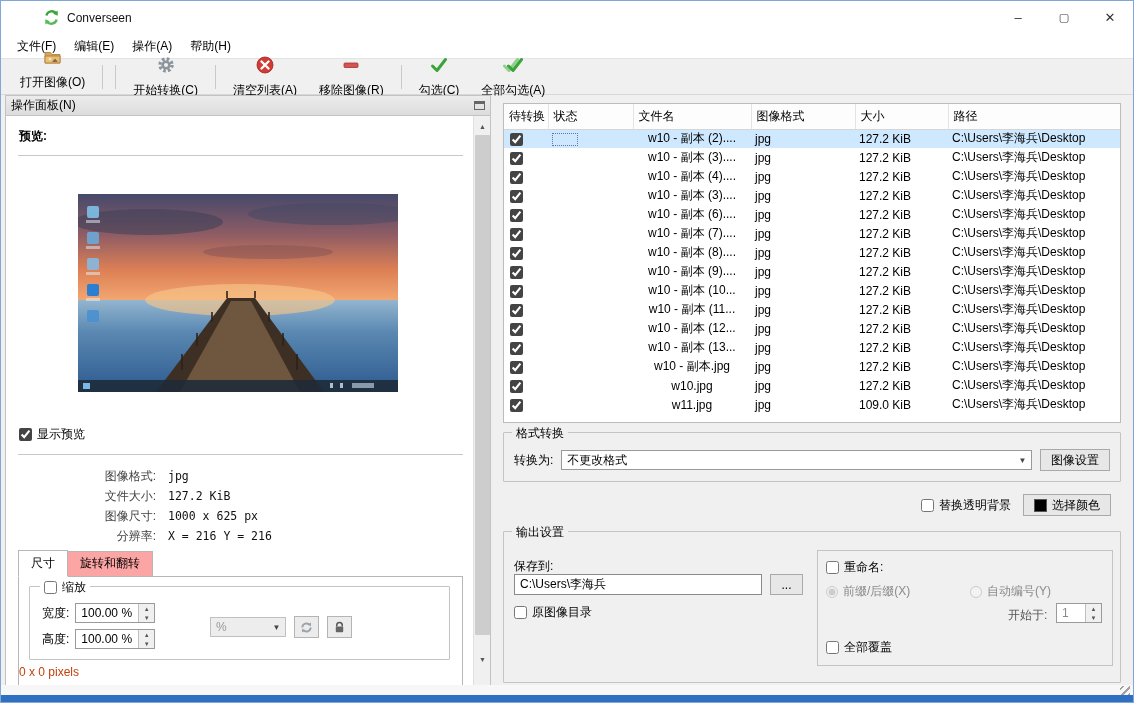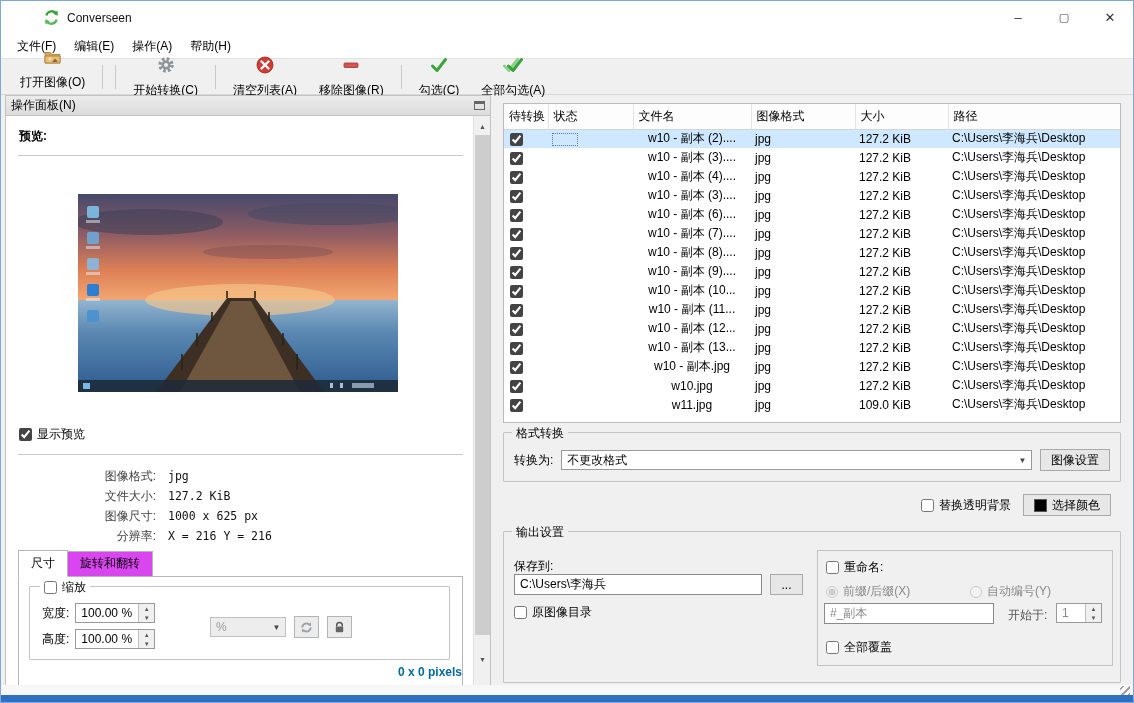--- a/index.html
+++ b/index.html
@@ -35,37 +35,37 @@
 .hline {position:absolute; left:12px; right:10px; height:1px; background:#c8c8c8;}
 .hl1 {top:39px;} .hl2 {top:338px;}
 .preview-img {position:absolute; left:72px; top:78px; width:320px; height:198px; display:block;}
 .chk-row {position:absolute; display:flex; align-items:center; gap:5px;}
 .show-preview {left:13px; top:310px;}
 .info-grid {position:absolute; left:0; top:350px; width:100%;}
 .info-row {display:flex; height:20px; align-items:center;}
 .info-label {width:150px; text-align:right; color:#444;}
 .info-value {margin-left:12px; font-family:"DejaVu Sans Mono",monospace; font-size:11.5px; color:#111;}
 .tabs {position:absolute; left:12px; top:438px; display:flex; align-items:flex-end; height:23px;}
-.tab {padding:3px 12px 4px; border:1px solid #b6b6b6; background:#d946ef; margin-right:-1px;}
+.tab {padding:3px 12px 4px; border:1px solid #b6b6b6; background:#fca5a5; margin-right:-1px;}
 .tab.active {background:#fff; border-bottom:1px solid #fff; position:relative; z-index:2; padding-top:4px;}
 .tab-pane {position:absolute; left:12px; right:10px; top:460px; height:130px; border:1px solid #b6b6b6; background:#fff;}
 .groupbox {position:absolute; border:1px solid #c4c4c4; border-radius:1px;}
 .gb-scale {left:10px; top:9px; right:12px; height:74px;}
 .gb-label {position:absolute; top:-8px; left:10px; background:#fff; padding:0 4px; display:flex; align-items:center; gap:5px;}
 .srow {position:absolute; display:flex; align-items:center;}
 .spinbox {display:flex; border:1px solid #9a9a9a; background:#fff; height:20px; align-items:stretch;}
 .spin-val {padding:2px 5px; min-width:62px;}
 .spin-btns {display:flex; flex-direction:column; width:16px; border-left:1px solid #c0c0c0; background:#f0f0f0;}
 .spin-btns span {flex:1; display:flex; align-items:center; justify-content:center; font-size:6px; color:#555;}
 .combo {display:flex; align-items:center; border:1px solid #9a9a9a; background:#fff; height:20px;}
 .combo .cval {flex:1; padding:0 5px; overflow:hidden; white-space:nowrap;}
 .combo .carrow {width:17px; align-self:stretch; display:flex; align-items:center; justify-content:center; font-size:8px; color:#444;}
 .combo.disabled {background:#ededed; color:#999; border-color:#c0c0c0;}
 .sqbtn {width:25px; height:22px; background:#ececec; border:1px solid #b4b4b4; display:flex; align-items:center; justify-content:center;}
-.pixels-info {position:absolute; left:0; right:0; top:88px; text-align:right; color:#0369a1;font-weight:bold;}
+.pixels-info {position:absolute; left:0; right:0; top:88px; text-align:left; color:#c2410c;}
 
 
 .vscroll {position:absolute; top:20px; right:0; bottom:0; width:17px; background:#f0f0f0; border-left:1px solid #e0e0e0;}
 .vs-arrow {position:absolute; left:0; width:17px; height:17px; display:flex; align-items:center; justify-content:center; font-size:7px; color:#555;}
 .vs-up {top:2px;} .vs-down {bottom:22px;}
 .vs-thumb {position:absolute; left:1px; top:19px; width:15px; height:500px; background:#cdcdcd; border-radius:1px;}
 
 
 .filetable-wrap {position:absolute; left:502px; top:102px; width:618px; height:320px; background:#fff; border:1px solid #bcbcbc; overflow:hidden;}
 table.filetable {border-collapse:collapse; table-layout:fixed; width:616px;}
@@ -533,21 +533,20 @@
         <span>重命名:</span>
       </div>
       <div class="radio-row">
         <input type="radio" name="renmode" checked="" disabled="" style="">
         <span>前缀/后缀(X)</span>
       </div>
       <div class="radio-row r2">
         <input type="radio" name="renmode" disabled="" style="">
         <span>自动编号(Y)</span>
       </div>
-      <input type="text" class="field rename-field" value="#_副本" style="">
       <span class="startat-label">开始于:</span>
       <div class="spinbox startat-spin">
         <span class="spin-val" style="min-width:28px; color:#8a8a8a;">1</span>
         <span class="spin-btns">
             <span>▲</span>
             <span>▼</span>
           </span>
       </div>
       <div class="chk-row overwrite-row">
         <input type="checkbox" style="">

